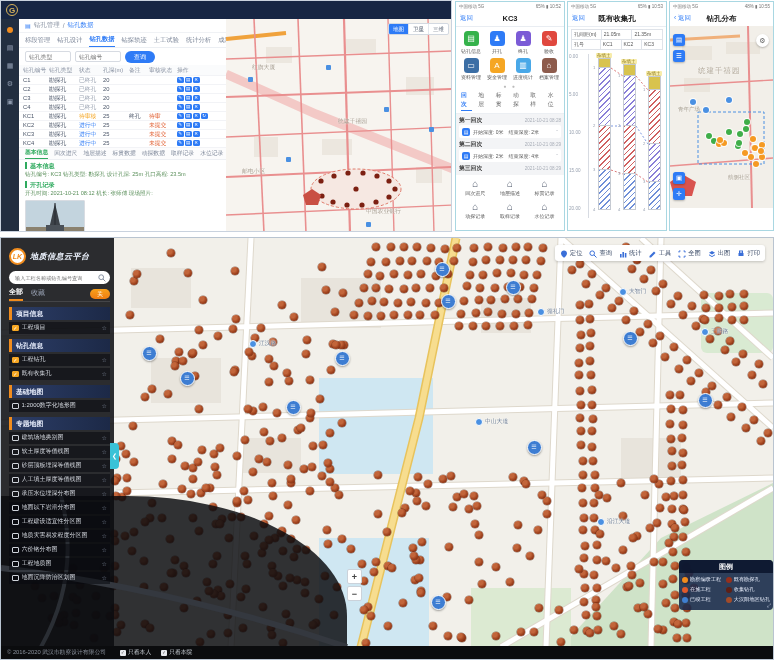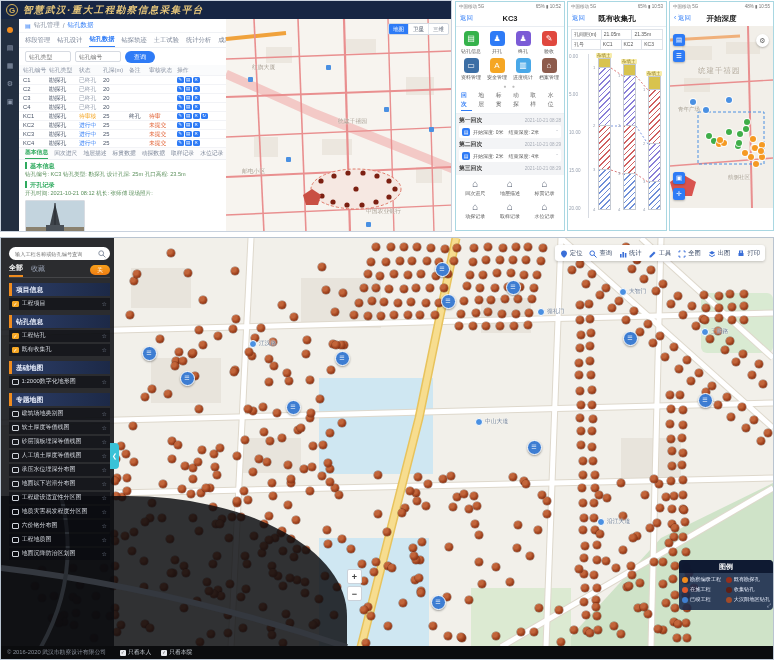--- a/index.html
+++ b/index.html
@@ -143,21 +143,20 @@
   .scheck .t{font-size:5.8px;color:#cfd5dc;}
 </style>
 </head>
 <body>
 
 <div id="canvas">
 
   <div id="desktop">
     <div id="d-header">
       <div id="d-logo">G</div>
-      <div id="d-title">智慧武汉·重大工程勘察信息采集平台</div>
     </div>
     <div id="d-side">
       <span class="sic first"></span>
     <span class="sic">▤</span>
         <span class="sic">▦</span>
         <span class="sic">⚙</span>
         <span class="sic">▣</span>
       </div>
     <div id="d-content">
       <div id="d-crumb">
@@ -568,21 +567,21 @@
       </div>
   </div>
 
   <div class="phone" id="m3">
     <div class="p-status">
       <span>中国移动 5G</span>
       <span>48% ▮ 10:55</span>
     </div>
     <div class="p-nav">
       <span class="p-back">‹ 返回</span>
-      <span class="p-title">开始深度</span>
+      <span class="p-title">钻孔分布</span>
     </div>
     <div id="m3-map">
       <svg width="103" height="182">
         <rect width="103" height="182" fill="#f2efe9"></rect>
         <rect x="12" y="20" width="30" height="14" fill="#eae5dc"></rect>
           <rect x="56" y="16" width="34" height="12" fill="#eae5dc"></rect>
         <rect x="14" y="52" width="26" height="14" fill="#eae5dc"></rect>
         <path d="M78,0 L82,182" stroke="#e98f8f" stroke-width="2" fill="none"></path>
         <path d="M0,60 L103,54" stroke="#e98f8f" stroke-width="1.4" fill="none"></path>
         <path d="M0,140 L103,132" stroke="#e98f8f" stroke-width="1.6" fill="none"></path>
@@ -1290,20 +1289,24 @@
         <div class="pmarker" style="left: 441px; top: 31px;">☰</div>
         <div class="pmarker" style="left: 447px; top: 63px;">☰</div>
         <div class="pmarker" style="left: 512px; top: 49px;">☰</div>
         <div class="pmarker" style="left: 629px; top: 100px;">☰</div>
         <div class="pmarker" style="left: 704px; top: 162px;">☰</div>
         <div class="pmarker" style="left: 437px; top: 364px;">☰</div>
         <div class="pmarker" style="left: 533px; top: 209px;">☰</div>
       </div>
 
     <div id="p-sidebar">
+      <div id="p-logo">
+        <div id="p-badge">LK</div>
+        <div id="p-brand">地质信息云平台</div>
+      </div>
       <div id="p-search">
         <input placeholder="输入工程名称或钻孔编号查询" style="">
         <svg width="8" height="8" viewBox="0 0 8 8">
           <circle cx="3.2" cy="3.2" r="2.4" fill="none" stroke="#8a93a3" stroke-width="1"></circle>
           <line x1="5" y1="5" x2="7.4" y2="7.4" stroke="#8a93a3" stroke-width="1"></line>
         </svg>
       </div>
       <div id="p-tabs">
           <span class="ptab on">全部</span>
           <span class="ptab">收藏</span>

